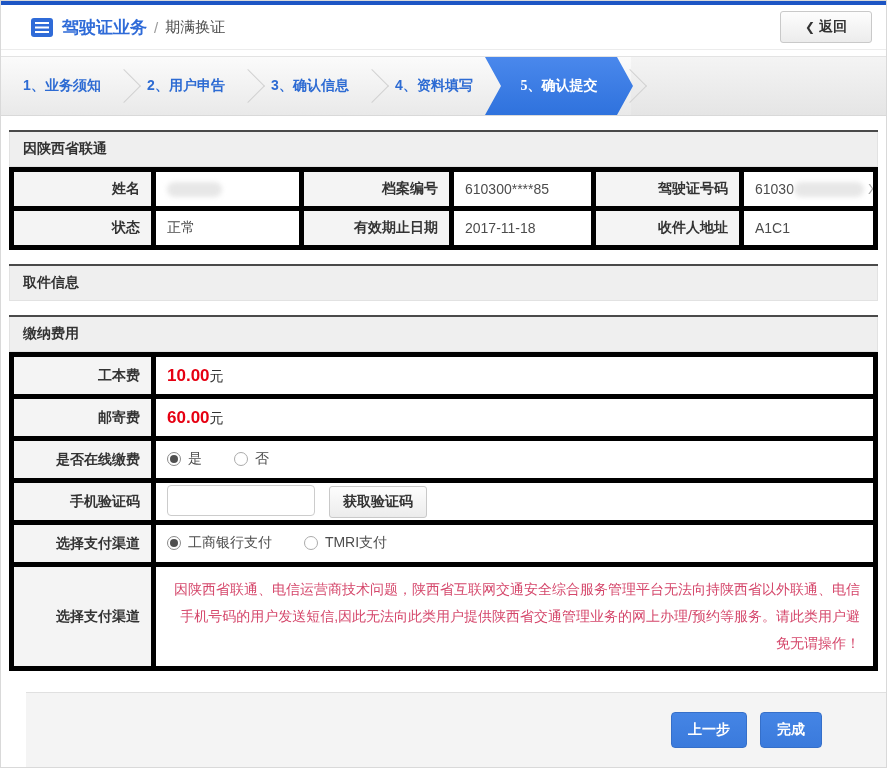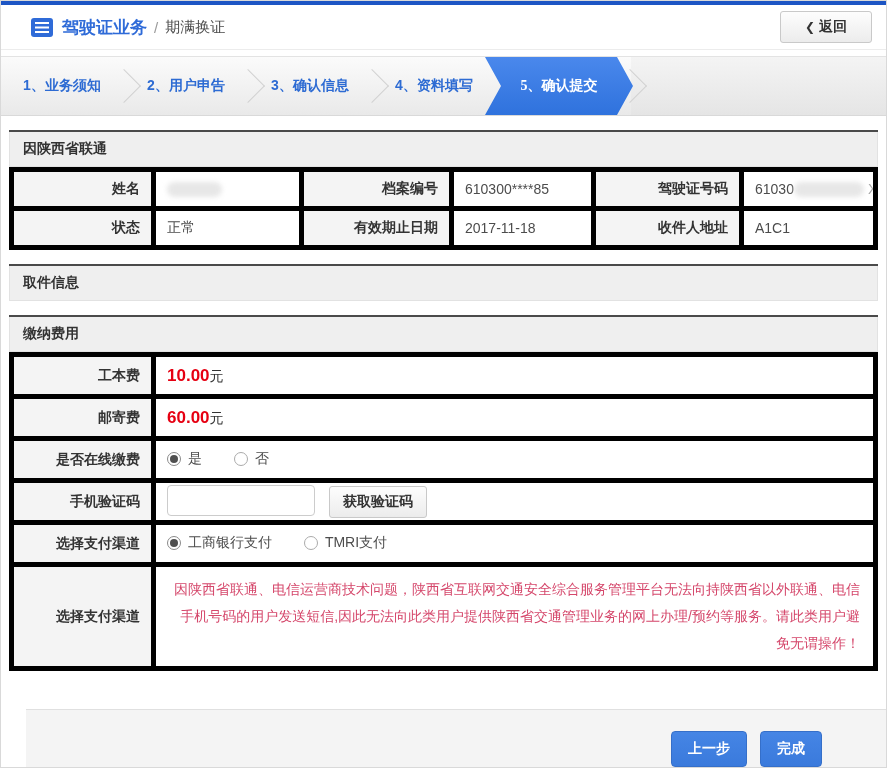--- a/index.html
+++ b/index.html
@@ -108,23 +108,23 @@
     border: 1px solid #c9c9c9; border-radius: 3px;
     font-size: 14px; font-weight: bold; color: #333; cursor: pointer; font-family: inherit;
     vertical-align: middle;
   }
 
   td.warning-cell { white-space: normal; padding: 9px 13px; text-align: right; }
   .warning-text { color: #d5476b; font-size: 14px; line-height: 27px; }
 
   
   .footer {
-    position: absolute; left: 0; right: 0; bottom: 0; height: 58px;
+    position: absolute; left: 0; right: 0; bottom: 0; height: 75px;
     background: #f4f4f4; border-top: 1px solid #e0e0e0;
-    display: flex; align-items: flex-end; justify-content: flex-end;
+    display: flex; align-items: center; justify-content: flex-end;
     padding-right: 64px; gap: 13px; margin-left: 25px;
   }
   .btn-primary {
     background: linear-gradient(#4585e5, #3a7adc);
     border: 1px solid #356fc9; border-radius: 4px;
     color: #fff; font-size: 14px; font-weight: bold;
     padding: 8px 16px; cursor: pointer; font-family: inherit;
   }
 </style>
 </head>

